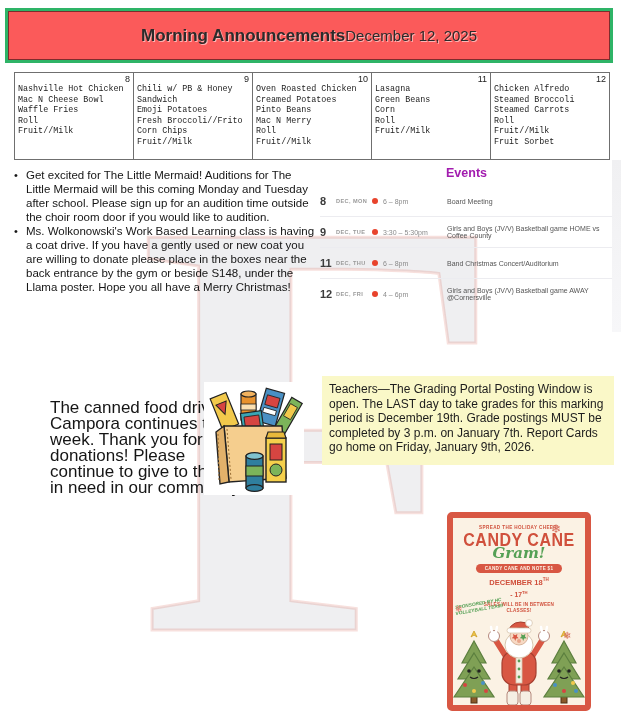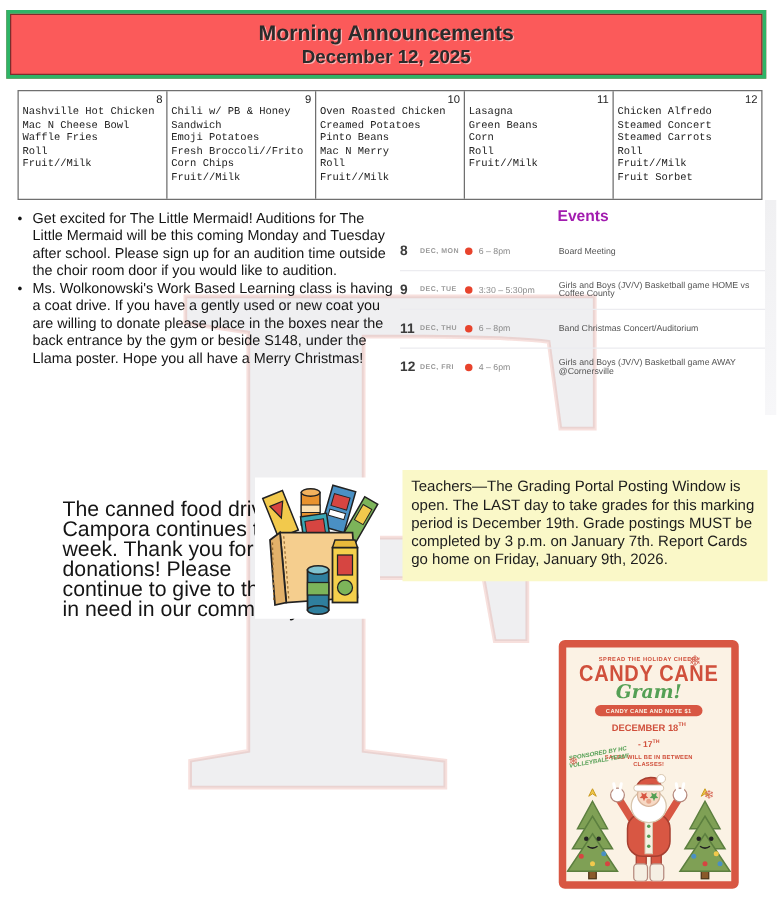--- a/index.html
+++ b/index.html
@@ -7,23 +7,23 @@
   #page{position:relative;width:623px;height:723px;background:#fff;overflow:hidden;}
 
   
   #watermark{position:absolute;left:138px;top:128px;z-index:0;font-family:"Liberation Serif",serif;
     font-weight:bold;font-size:600px;line-height:1.0;color:rgba(225,225,229,0.55);
     -webkit-text-stroke:3px rgba(208,84,64,0.18);user-select:none;}
 
   
   #banner{position:absolute;left:5px;top:8px;width:602px;height:49px;z-index:1;
     background:#FB5A5A;border:3px solid #2EB467;box-shadow:inset 0 0 0 1px #7e2c2c;
-    display:flex;flex-direction:column;align-items:center;justify-content:center;}
+    display:flex;flex-direction:row;align-items:center;justify-content:center;}
   #banner .t1{font-size:17px;font-weight:bold;color:#2b2b2b;text-shadow:1px 1px 0 rgba(255,255,255,0.55);}
-  #banner .t2{font-size:15px;font-weight:bold;color:#2b2b2b;text-shadow:1px 1px 0 rgba(255,255,255,0.55);}
+  #banner .t2{font-size:15px;font-weight:normal;color:#2b2b2b;text-shadow:1px 1px 0 rgba(255,255,255,0.55);}
 
   
   #menu{position:absolute;left:14px;top:72px;width:594px;height:86px;z-index:1;display:flex;
     border:1px solid #6f6f6f;background:#fff;}
   .menu-cell{flex:1 1 0;border-right:1px solid #6f6f6f;padding:1px 3px 2px 3px;display:flex;flex-direction:column;}
   .menu-cell:last-child{border-right:none;}
   .menu-day{font-size:9px;text-align:right;color:#222;line-height:10px;}
   .menu-items{font-size:8.4px;line-height:10.6px;text-align:left;color:#222;font-family:Liberation Mono, monospace;}
 
   
@@ -131,21 +131,21 @@
         <div>Corn</div>
         <div>Roll</div>
         <div>Fruit//Milk</div>
         <div></div>
       </div>
     </div>
     <div class="menu-cell">
       <div class="menu-day">12</div>
       <div class="menu-items">
         <div>Chicken Alfredo</div>
-        <div>Steamed Concert</div>
+        <div>Steamed Broccoli</div>
         <div>Steamed Carrots</div>
         <div>Roll</div>
         <div>Fruit//Milk</div>
         <div>Fruit Sorbet</div>
       </div>
     </div>
   </div>
 
   <div id="bullets">
     <div class="bullet-row">

